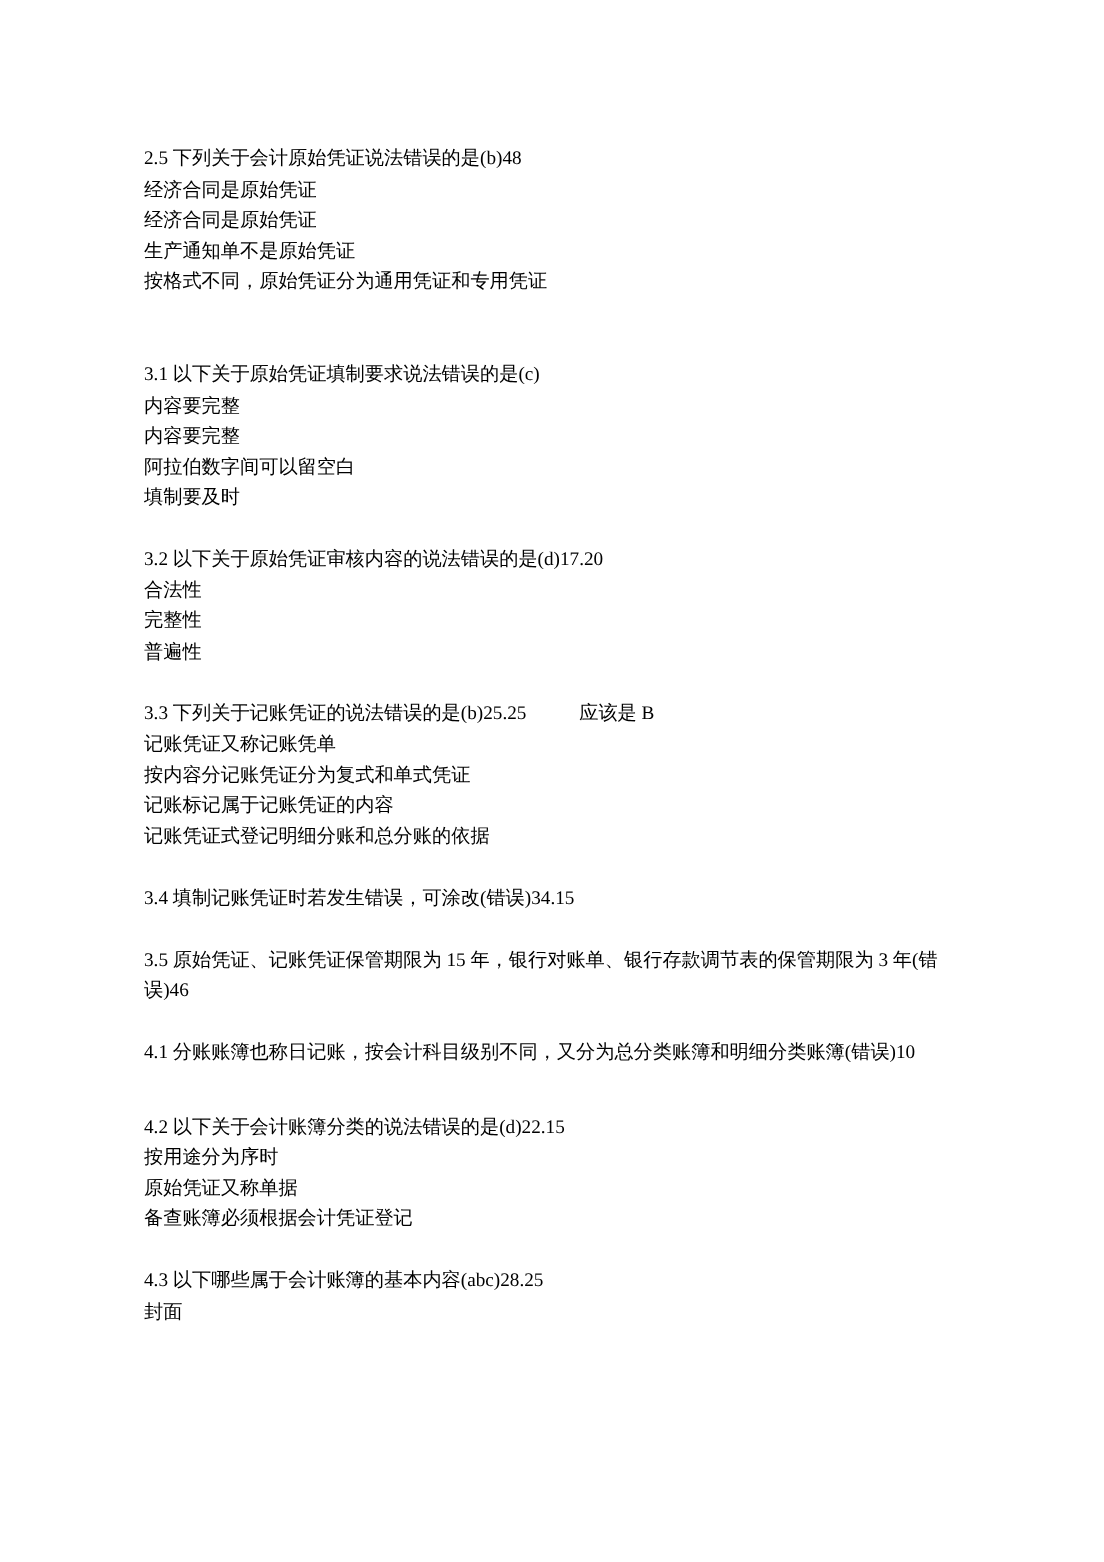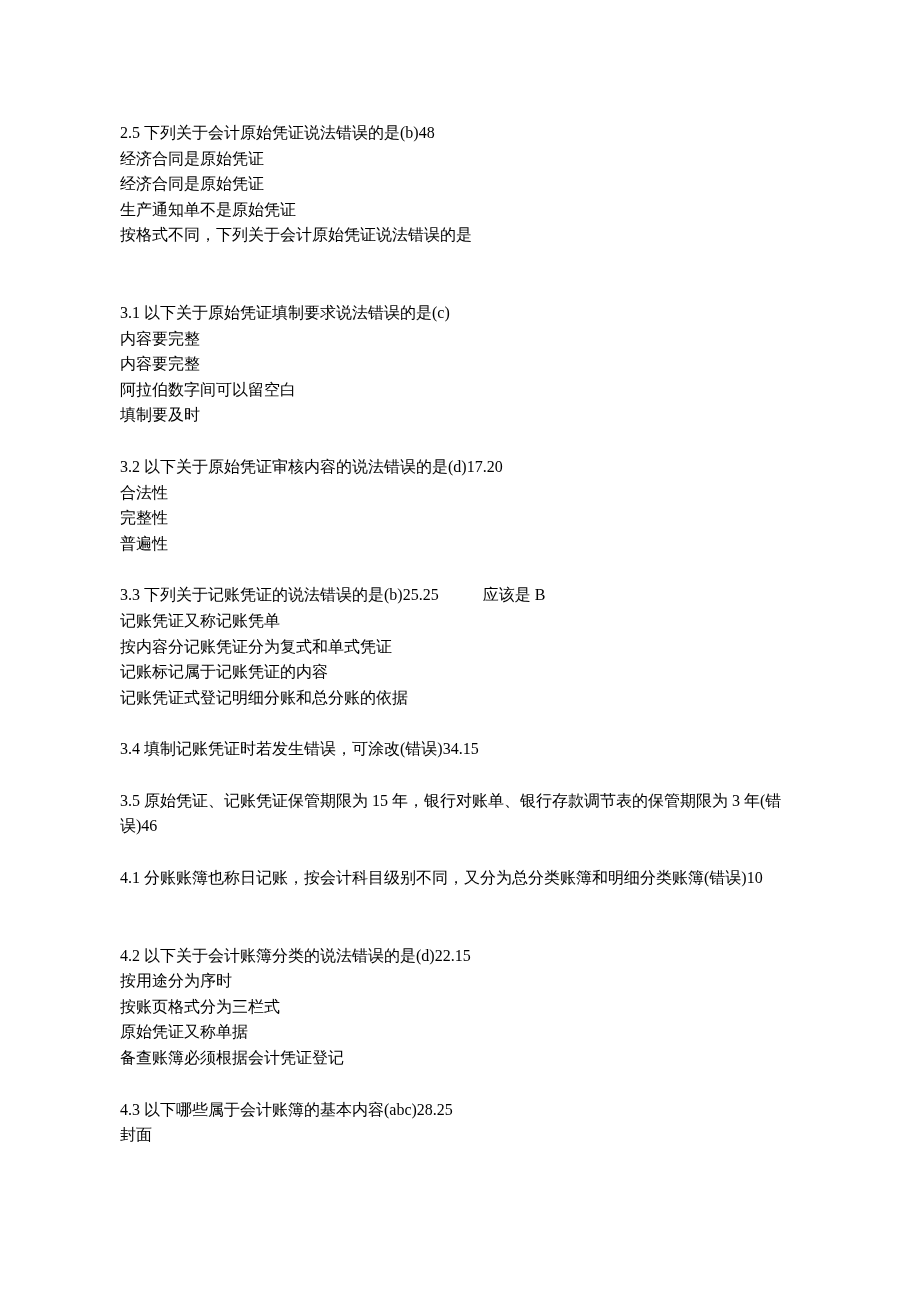--- a/index.html
+++ b/index.html
@@ -28,21 +28,21 @@
 <body>
 
 <div class="page">
 
   <div id="content">
       <div class="question-block" style="margin-bottom: 52px;">
         <div class="question-line">2.5 下列关于会计原始凭证说法错误的是(b)48</div>
         <div class="question-line">经济合同是原始凭证</div>
         <div class="question-line">经济合同是原始凭证</div>
         <div class="question-line">生产通知单不是原始凭证</div>
-        <div class="question-line">按格式不同，下列关于会计原始凭证说法错误的是</div>
+        <div class="question-line">按格式不同，原始凭证分为通用凭证和专用凭证</div>
       </div>
       <div class="question-block">
         <div class="question-line">3.1 以下关于原始凭证填制要求说法错误的是(c)</div>
         <div class="question-line">内容要完整</div>
         <div class="question-line">内容要完整</div>
         <div class="question-line">阿拉伯数字间可以留空白</div>
         <div class="question-line">填制要及时</div>
       </div>
       <div class="question-block">
         <div class="question-line">3.2 以下关于原始凭证审核内容的说法错误的是(d)17.20</div>
@@ -56,27 +56,26 @@
         <div class="question-line">按内容分记账凭证分为复式和单式凭证</div>
         <div class="question-line">记账标记属于记账凭证的内容</div>
         <div class="question-line">记账凭证式登记明细分账和总分账的依据</div>
       </div>
       <div class="question-block">
         <div class="question-line">3.4 填制记账凭证时若发生错误，可涂改(错误)34.15</div>
       </div>
       <div class="question-block" style="">
         <div class="question-line">3.5 原始凭证、记账凭证保管期限为 15 年，银行对账单、银行存款调节表的保管期限为 3 年(错误)46</div>
       </div>
-      <div class="question-block" style="margin-bottom: 52px;">
+      <div class="question-block" style="margin-bottom: 36px;">
         <div class="question-line">4.1 分账账簿也称日记账，按会计科目级别不同，又分为总分类账簿和明细分类账簿(错误)10</div>
       </div>
       <div class="question-block">
         <div class="question-line">4.2 以下关于会计账簿分类的说法错误的是(d)22.15</div>
         <div class="question-line">按用途分为序时</div>
-        <div class="question-line">按账页格式分为三栏式</div>
         <div class="question-line">原始凭证又称单据</div>
         <div class="question-line">备查账簿必须根据会计凭证登记</div>
       </div>
       <div class="question-block">
         <div class="question-line">4.3 以下哪些属于会计账簿的基本内容(abc)28.25</div>
         <div class="question-line">封面</div>
       </div>
     </div>
 </div>
 

